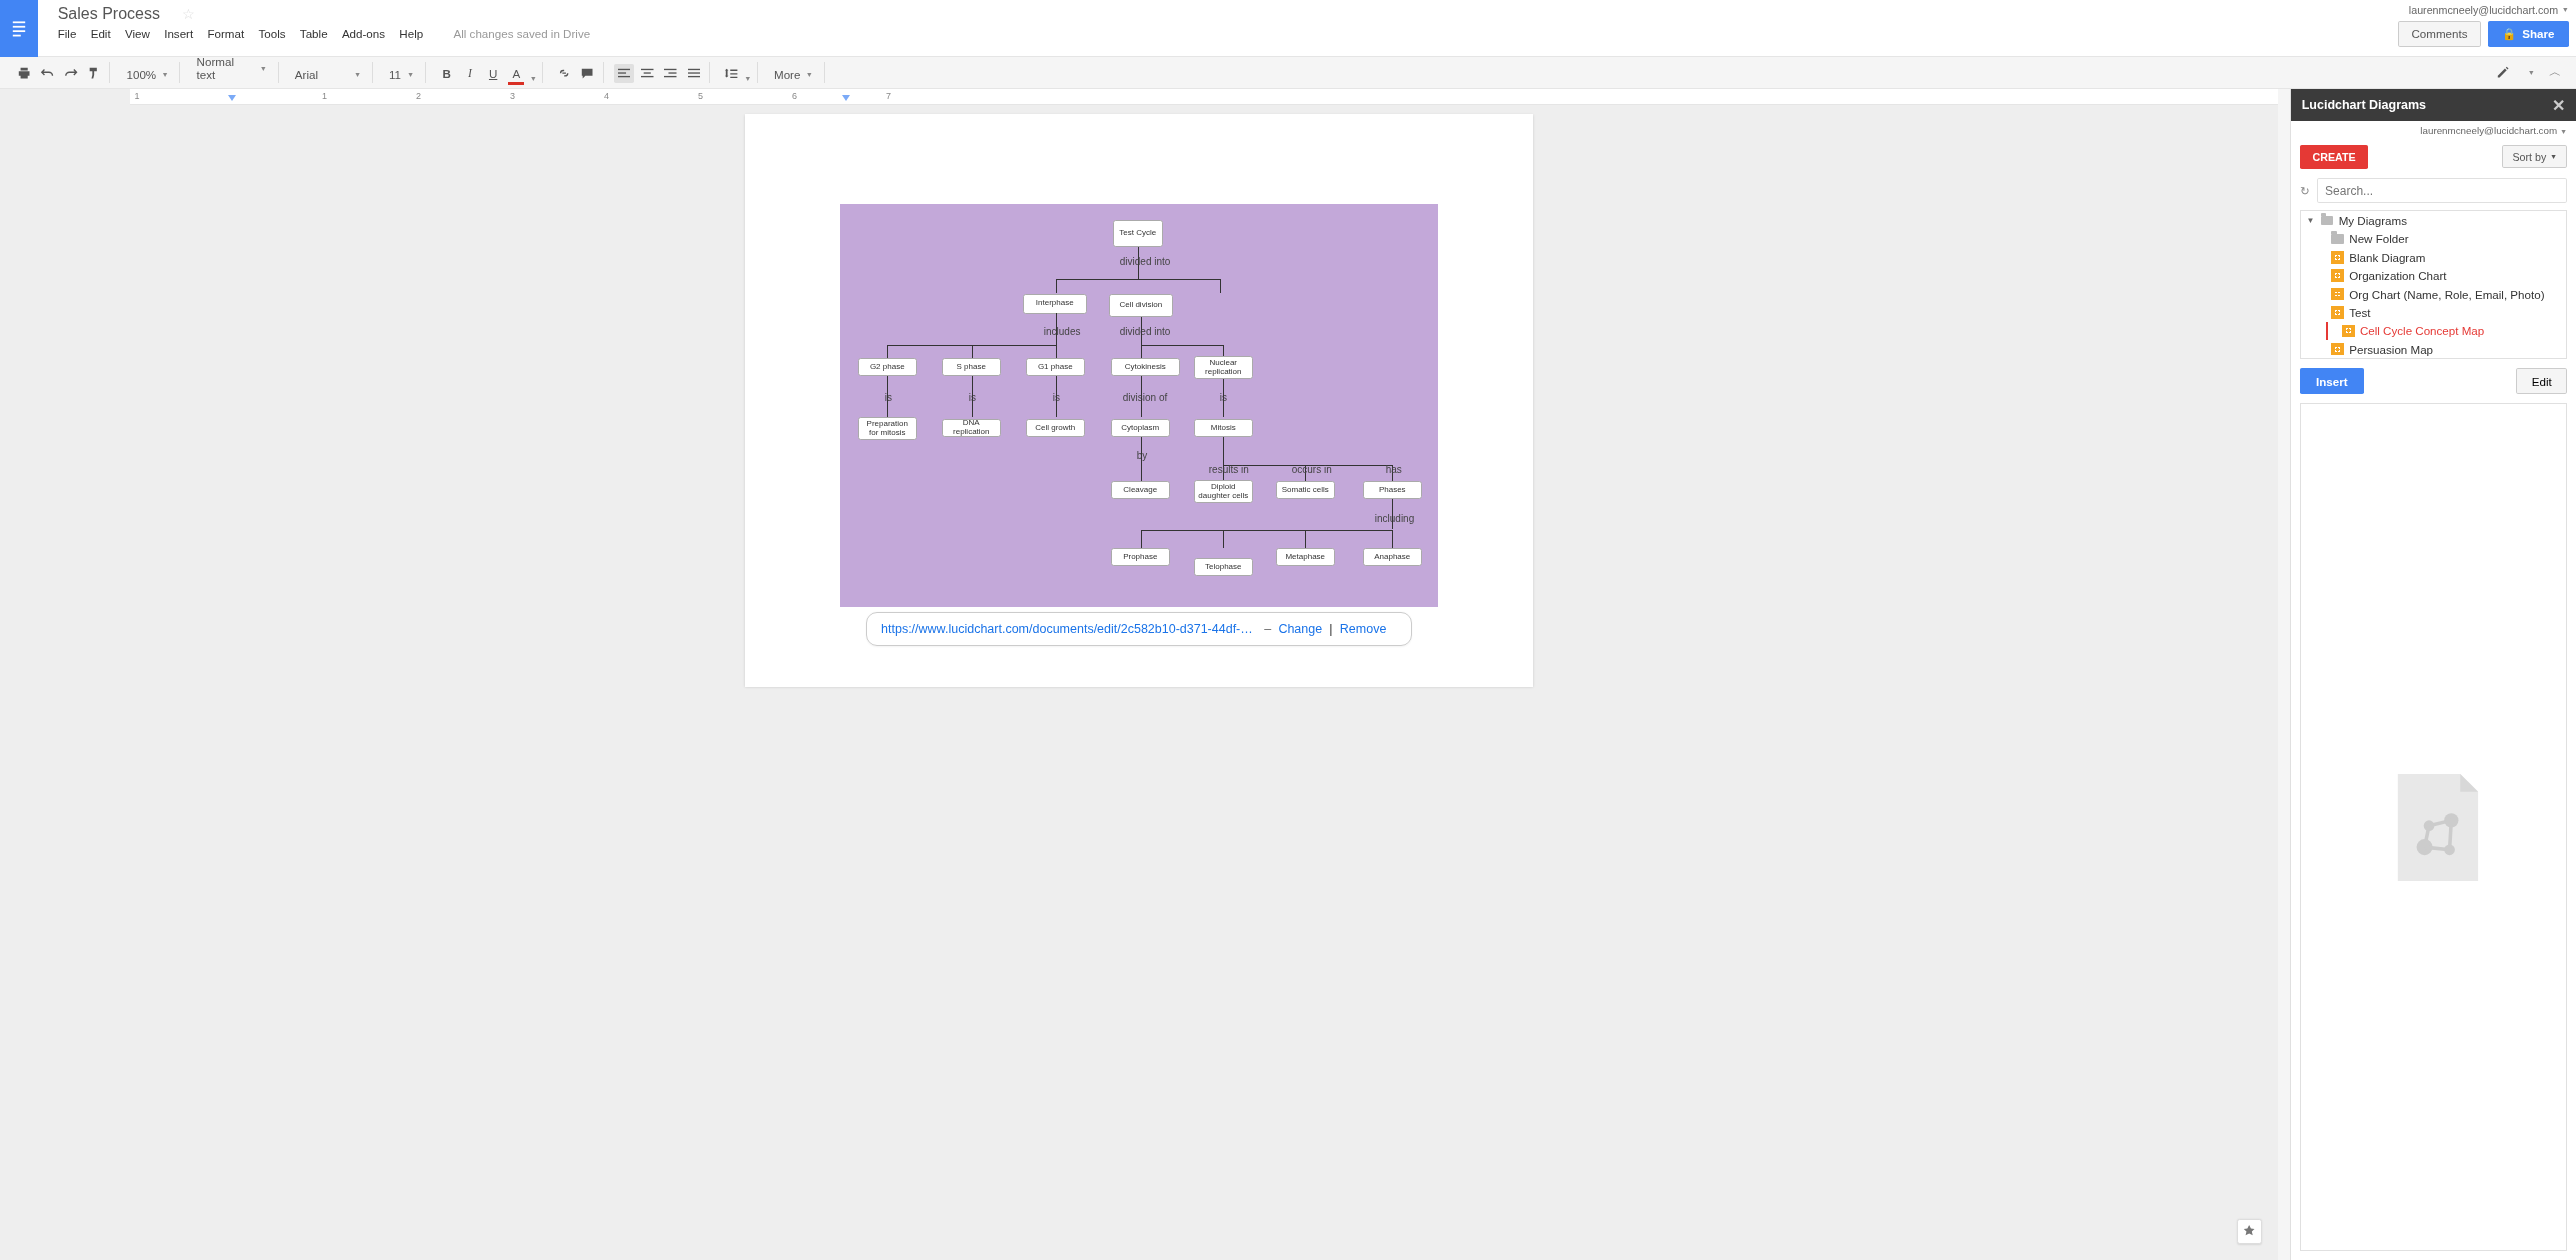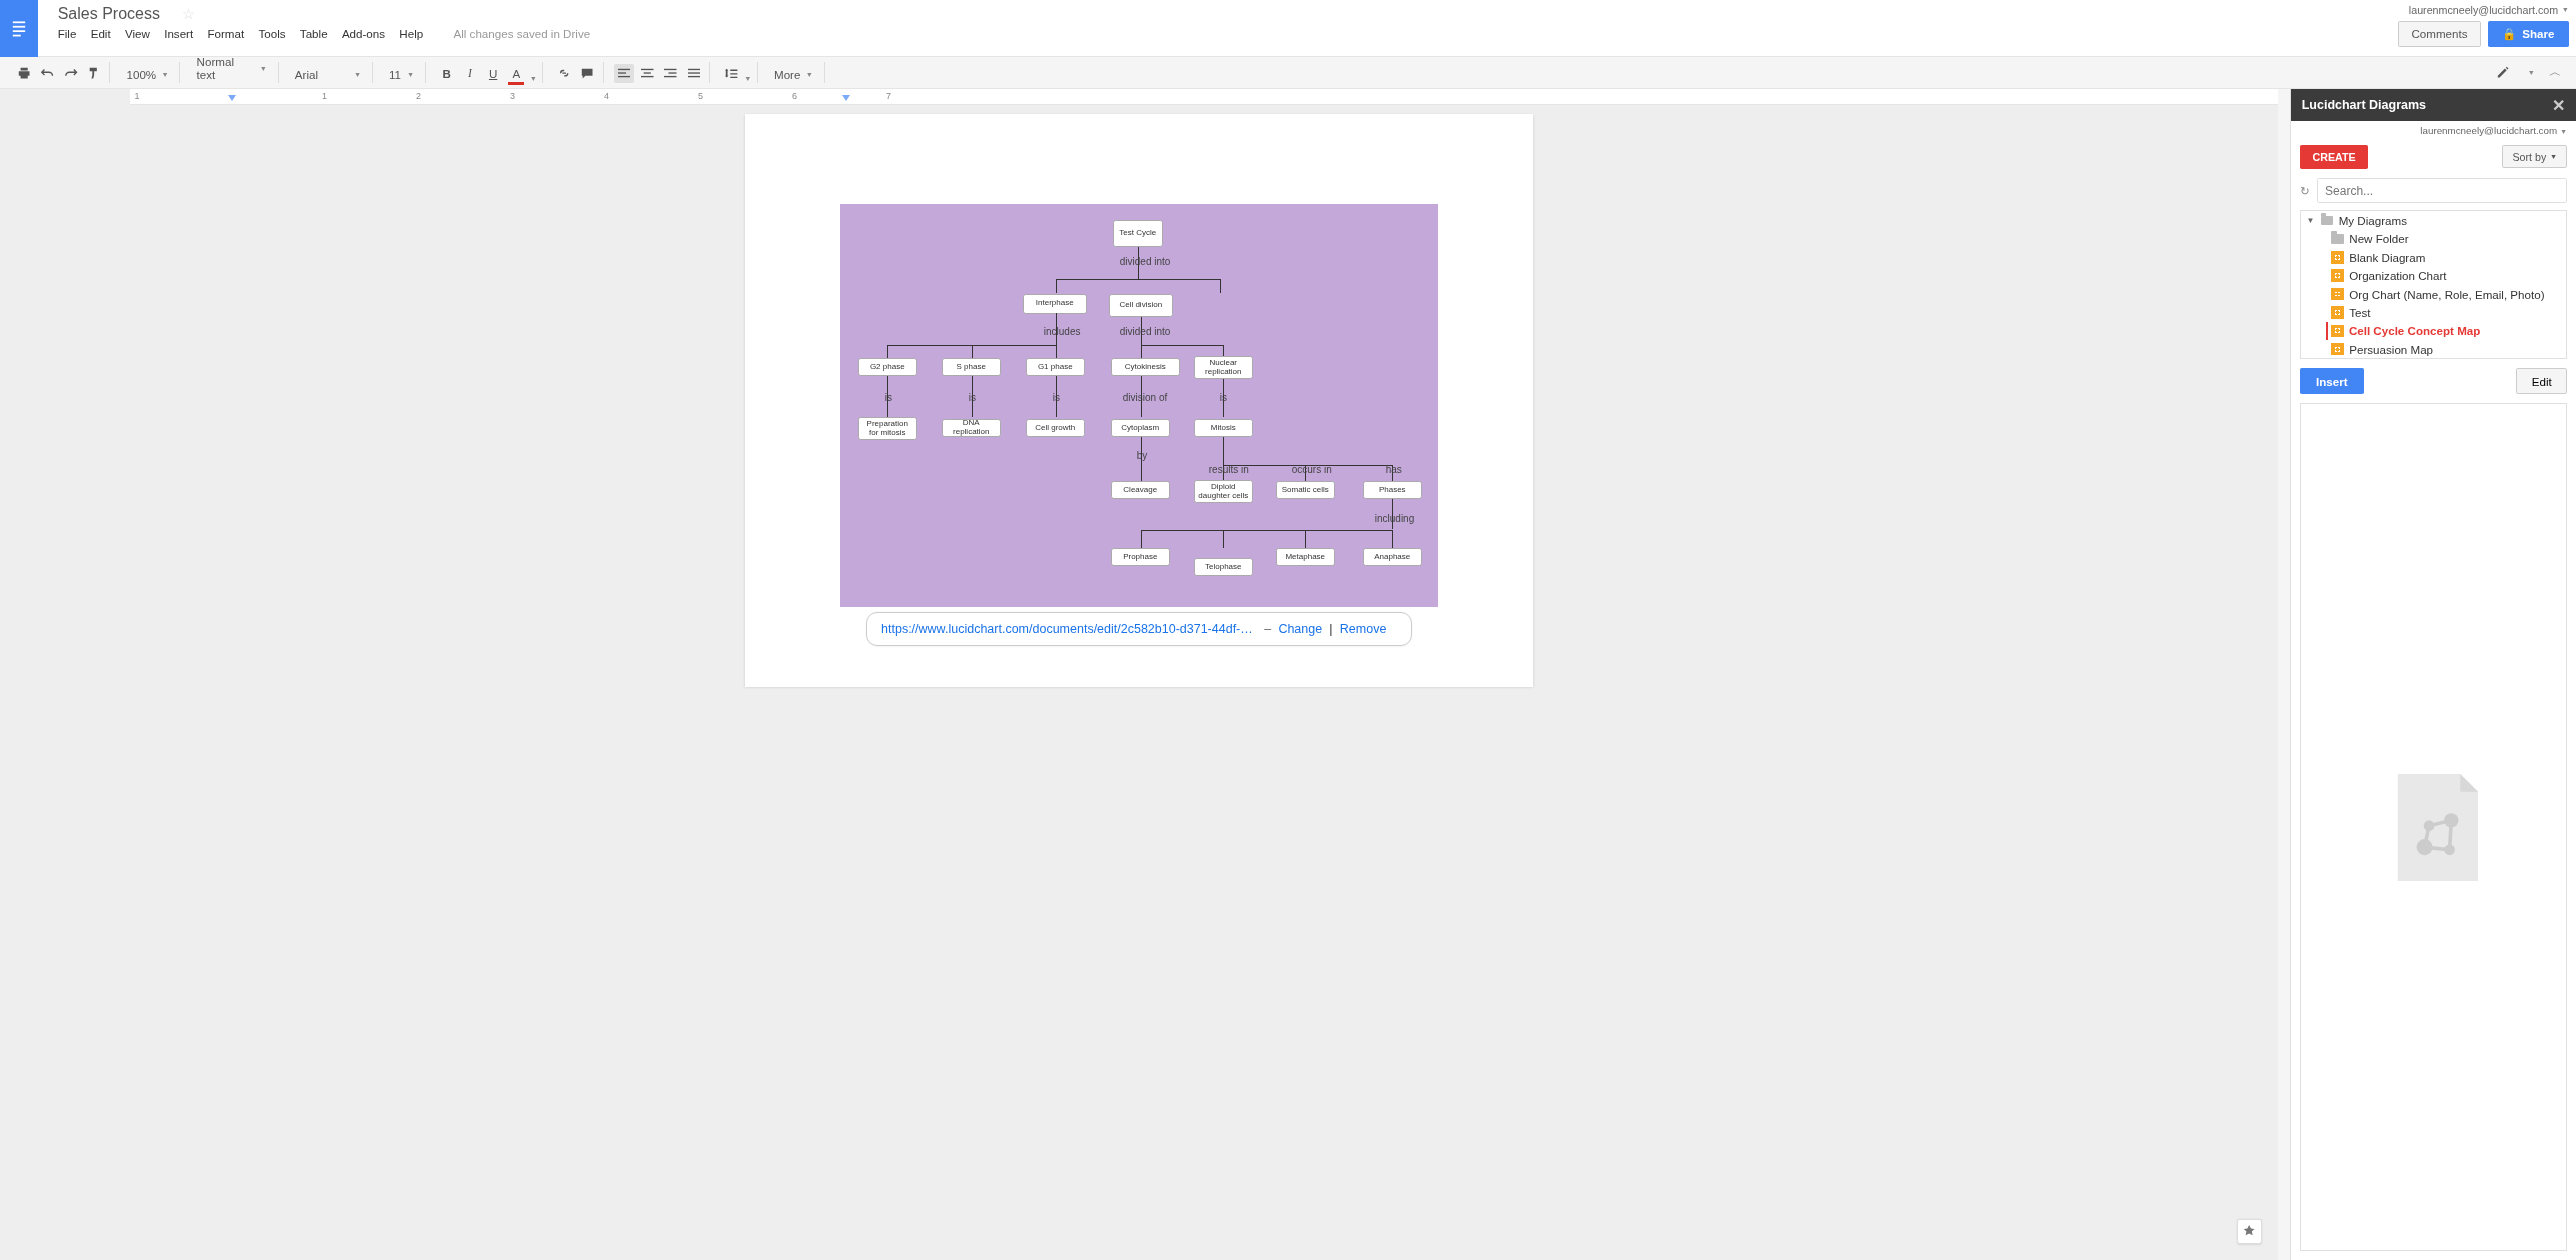--- a/index.html
+++ b/index.html
@@ -60,21 +60,21 @@
   .refresh{color:#888}
   .search-input{flex:1;border:0.9px solid #e0e0e0;padding:4.5px 7.2px;font-size:12px;color:#555;border-radius:1.8px}
   .tree{border:0.9px solid #e0e0e0;margin:0 9px;max-height:170px;overflow:auto;font-size:11.6px}
   .tree-item{display:flex;align-items:center;gap:5.4px;padding:2.7px 5.4px;cursor:pointer}
   .tree-item.root{font-weight:normal}
   .tree-item .tri{font-size:8px;color:#666;width:9px}
   .folder-ic{width:12.5px;height:9.8px;background:#bbb;border-radius:0.9px;position:relative}
   .folder-ic::before{content:"";position:absolute;top:-2.7px;left:0;width:5.4px;height:2.7px;background:#bbb;border-radius:0.9px 0.9px 0 0}
   .chart-ic{width:12.5px;height:12.5px;background:#f6a623;display:inline-block;position:relative}
   .chart-ic::after{content:"";position:absolute;inset:1.8px;background:radial-gradient(circle at 30% 30%,#fff 0.9px,transparent 0.9px),radial-gradient(circle at 70% 30%,#fff 0.9px,transparent 0.9px),radial-gradient(circle at 30% 70%,#fff 0.9px,transparent 0.9px),radial-gradient(circle at 70% 70%,#fff 0.9px,transparent 0.9px)}
-  .tree-item.selected{color:#e53935;font-weight:bold;border-left:2.7px solid #e53935;padding-left:3px}
+  .tree-item.selected{color:#e53935;font-weight:normal;border-left:2.7px solid #e53935;padding-left:14px}
   .tree-children{padding-left:25px}
   .side-actions{display:flex;justify-content:space-between;padding:9px}
   .btn-insert{background:#4285f4;color:#fff;border:none;padding:6.3px 16px;font-size:11.6px;font-weight:bold;border-radius:1.8px}
   .btn-edit{background:#f5f5f5;border:0.9px solid #ccc;padding:5.4px 14.3px;font-size:11.6px;border-radius:1.8px}
   .preview{margin:0 9px 9px 9px;border:0.9px solid #e0e0e0;flex:1;display:flex;align-items:center;justify-content:center;background:#fff}
   .preview svg{fill:#ccc}
   .menu-item{cursor:pointer}
 </style>
 </head>
 <body>

